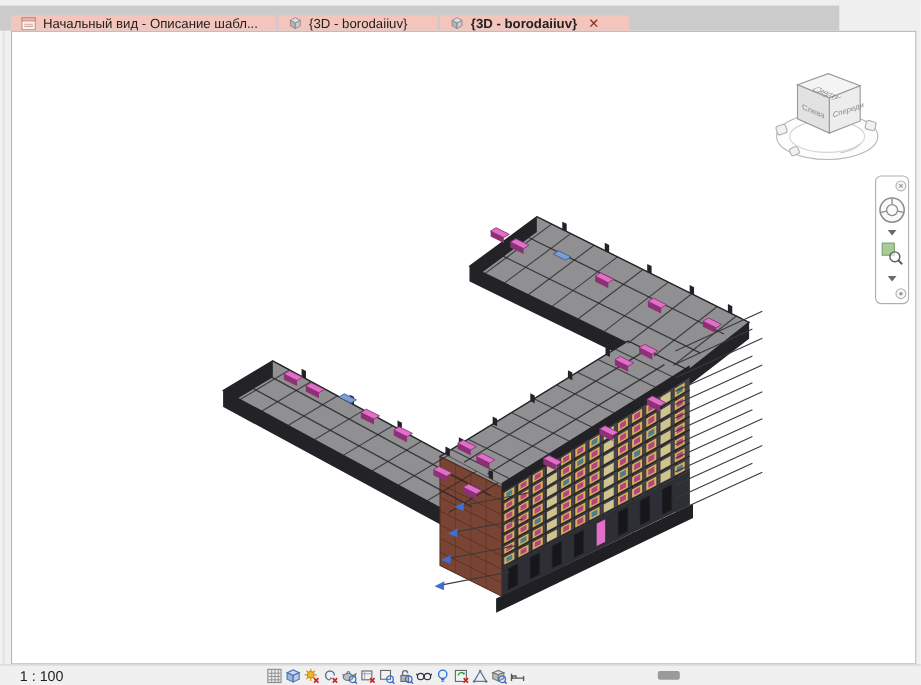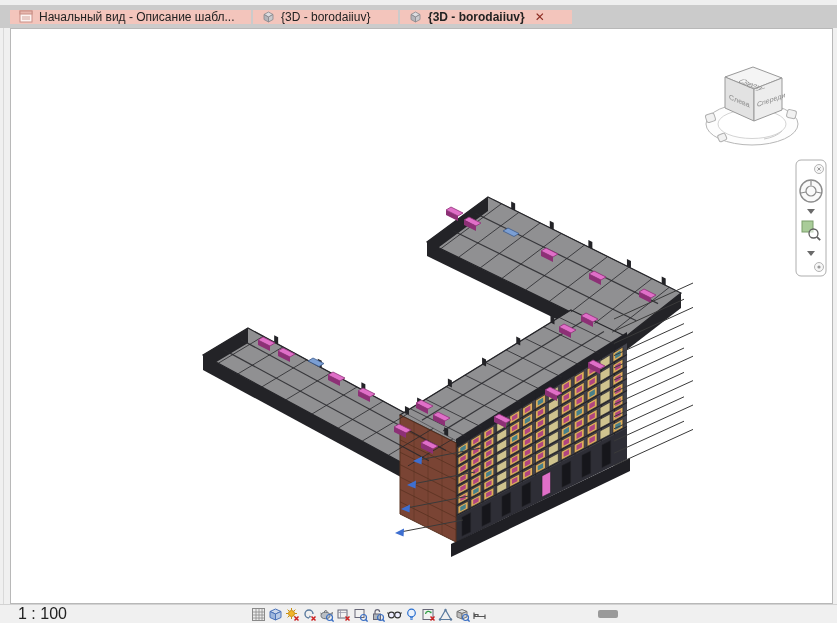--- a/index.html
+++ b/index.html
@@ -1,38 +1,38 @@
 <!DOCTYPE html>
 <html><head>
 <meta charset="utf-8">
 <style>
   html,body{margin:0;padding:0;}
   body{width:837px;height:623px;overflow:hidden;background:#f0f0f0;
        font-family:"Liberation Sans","DejaVu Sans",sans-serif;position:relative;}
   .app{position:absolute;inset:0;}
   
   .topstrip{position:absolute;left:0;top:0;width:837px;height:5px;background:#efefef;}
-  .tabbar{position:absolute;left:0;top:5px;width:837px;height:23px;background:#cbcbcb;display:flex;align-items:center;padding-left:10px;box-sizing:border-box;}
+  .tabbar{position:absolute;left:0;top:5px;width:763px;height:23px;background:#cbcbcb;display:flex;align-items:flex-end;padding-left:10px;box-sizing:border-box;}
   .tab{display:flex;align-items:center;gap:6px;background:#f3c5bc;margin-right:2px;padding:0 9px;font-size:12px;color:#222;white-space:nowrap;overflow:hidden;cursor:default;}
   .tab.active{font-weight:bold;}
   .tab .close{color:#8a2a20;font-weight:bold;font-size:12px;margin-left:4px;}
   .tab svg{flex:0 0 auto;}
   
   .left-gutter{position:absolute;left:0;top:28px;width:10px;bottom:19px;background:#f0f0f0;}
   .left-gutter::before{content:"";position:absolute;left:3px;top:0;bottom:0;width:1px;background:#d9d9d9;}
   .canvas{position:absolute;left:10px;top:28px;width:823px;height:576px;background:#ffffff;border:1px solid #b8b8b8;box-sizing:border-box;overflow:hidden;}
   .scene{position:absolute;left:0;top:0;}
   
   .viewcube{position:absolute;top:32px;right:25px;width:110px;height:100px;}
   .viewcube text{font-family:"Liberation Sans",sans-serif;fill:#8a8a8a;}
   
   .navbar{position:absolute;top:130px;right:5px;width:32px;height:118px;}
   
   .viewbar{position:absolute;left:0;bottom:0;width:837px;height:19px;background:#f0f0f0;border-top:1px solid #d2d2d2;box-sizing:border-box;display:flex;align-items:center;}
-  .scale{font-size:16px;color:#222;margin-left:18px;margin-right:14px;white-space:nowrap;text-align:right;}
+  .scale{font-size:13px;color:#222;margin-left:18px;margin-right:14px;white-space:nowrap;text-align:right;}
   .vb-icons{display:flex;align-items:center;gap:2px;margin-left:170px;}
   .vb-icon{width:15px;height:15px;display:inline-flex;align-items:center;justify-content:center;}
   .hthumb{position:absolute;left:598px;top:5px;width:20px;height:8px;background:#9a9a9a;border-radius:2px;}
 </style>
 </head>
 <body>
 
 <div class="app">
   <div class="topstrip"></div>
 

